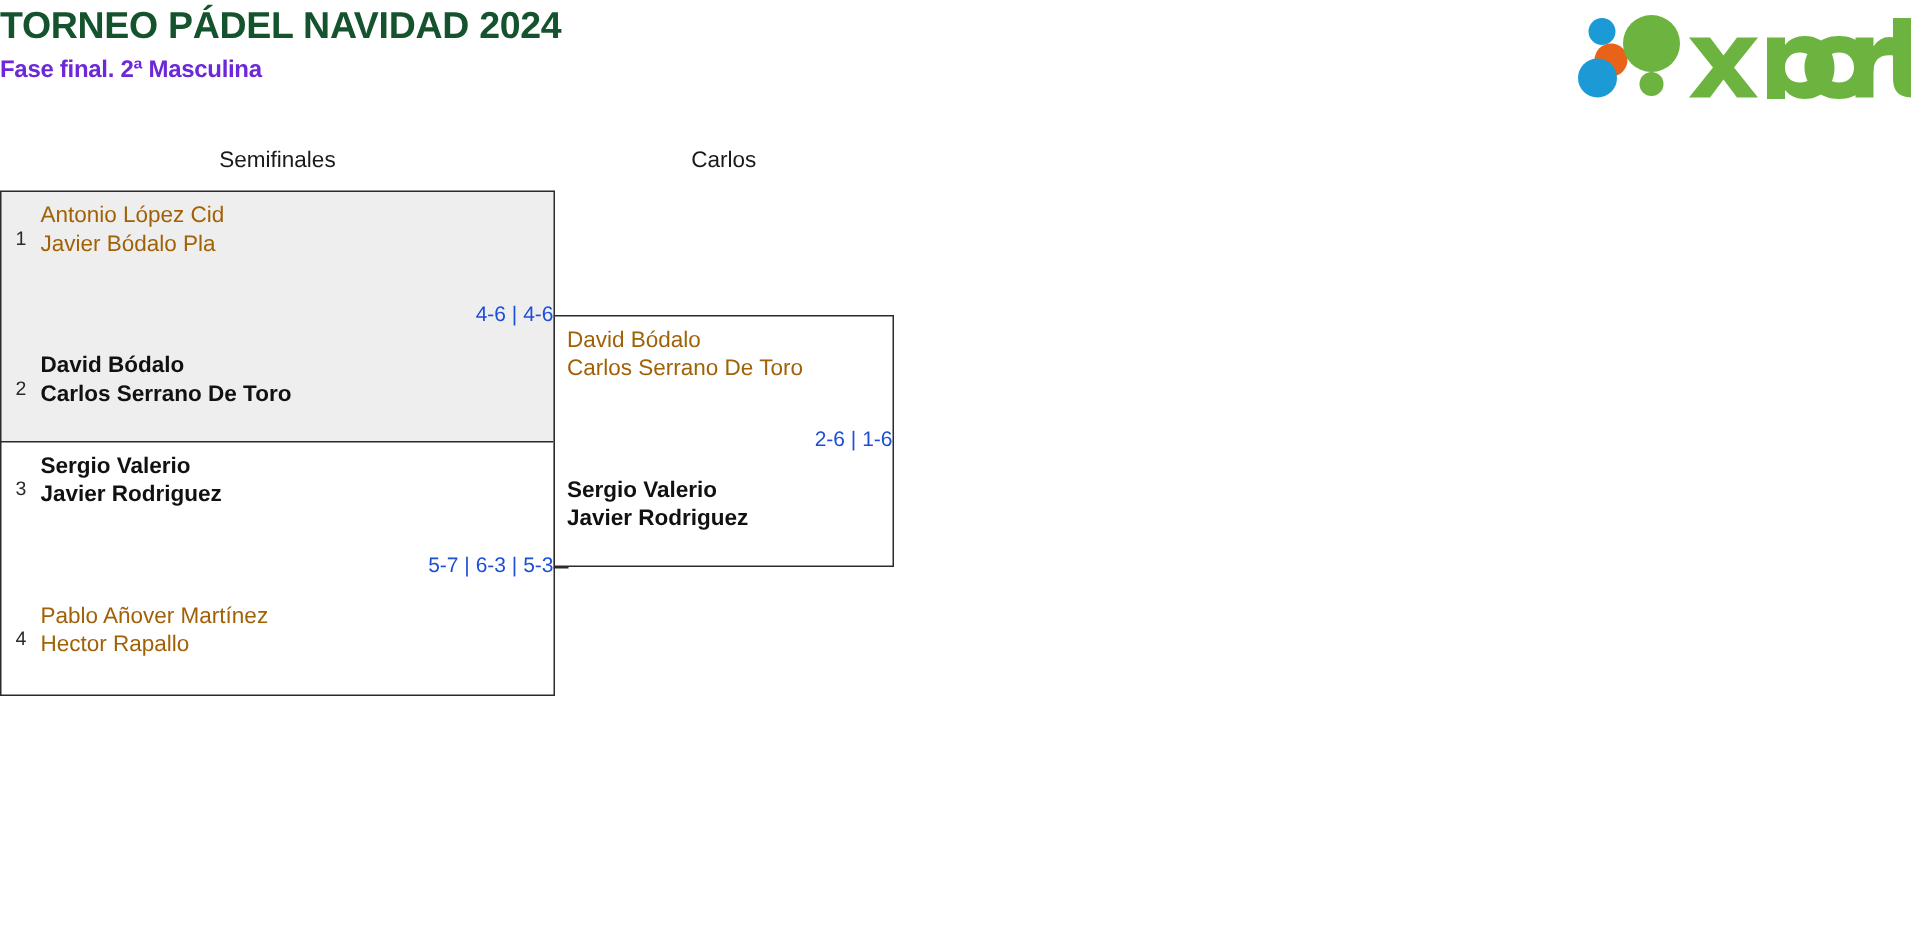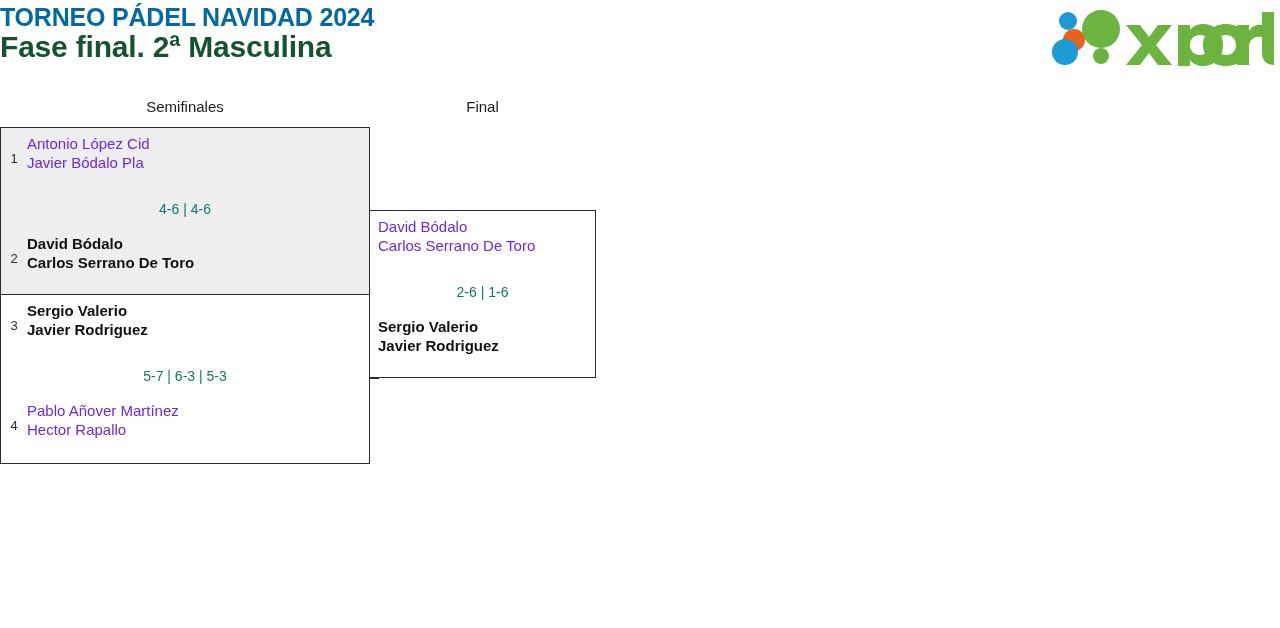--- a/index.html
+++ b/index.html
@@ -27,29 +27,29 @@
   .title-block {
     position: absolute;
     left: 0;
     top: 2px;
   }
   .title-line1 {
     font-size: 25px;
     font-weight: bold;
     line-height: 30px;
     letter-spacing: -0.2px;
-    color: #0369a1;
+    color: #14532d;
     white-space: nowrap;
   }
   .title-line2 {
-    font-size: 30px;
+    font-size: 16px;
     font-weight: bold;
     line-height: 29px;
     letter-spacing: -0.2px;
-    color: #14532d;
+    color: #6d28d9;
     white-space: nowrap;
   }
 
   
   .logo {
     position: absolute;
     right: 6px;
     top: 4px;
     width: 226px;
     height: 62px;
@@ -111,37 +111,37 @@
   .players {
     position: absolute;
     left: 26px;
     top: 2px;
     right: 6px;
   }
   .fin .players { left: 8px; }
   .player {
     font-size: 15px;
     line-height: 19px;
-    color: #6d28d9;
+    color: #a16207;
     white-space: nowrap;
   }
   .winner .player {
     font-weight: bold;
     color: #111111;
   }
 
   .score {
     position: absolute;
     left: 0;
     width: 100%;
     top: 72px;
-    text-align: center;
+    text-align: right;
     font-size: 14px;
     line-height: 18px;
-    color: #0f766e;
+    color: #1d4ed8;
   }
 
   
   .connector {
     position: absolute;
     background: #2b2b2b;
     height: 1px;
   }
   .connector.c1 { left: 369px; top: 118px; width: 10px; }
   .connector.c2 { left: 369px; top: 286px; width: 10px; }
@@ -183,21 +183,21 @@
         <path d="M258 21 L271 21 L280 46 L288 21 L301 21 L283 68 C280 75 276 78 268 78 L261 78 L261 67 L266 67
                  C269 67 271 66 272 63 L273 60 Z" transform="translate(-32,0)"></path>
       </g>
     </svg>
   </div>
 </div>
 
 <div class="bracket">
 
   <div class="round-header r1">Semifinales</div>
-  <div class="round-header r2">Final</div>
+  <div class="round-header r2">Carlos</div>
 
   <div class="match gray sf1">
     <div class="team top winner-slot">
       <div class="seed">1</div>
       <div class="players">
         <div class="player">Antonio López Cid</div>
         <div class="player">Javier Bódalo Pla</div>
       </div>
     </div>
     <div class="score">4-6 | 4-6</div>

